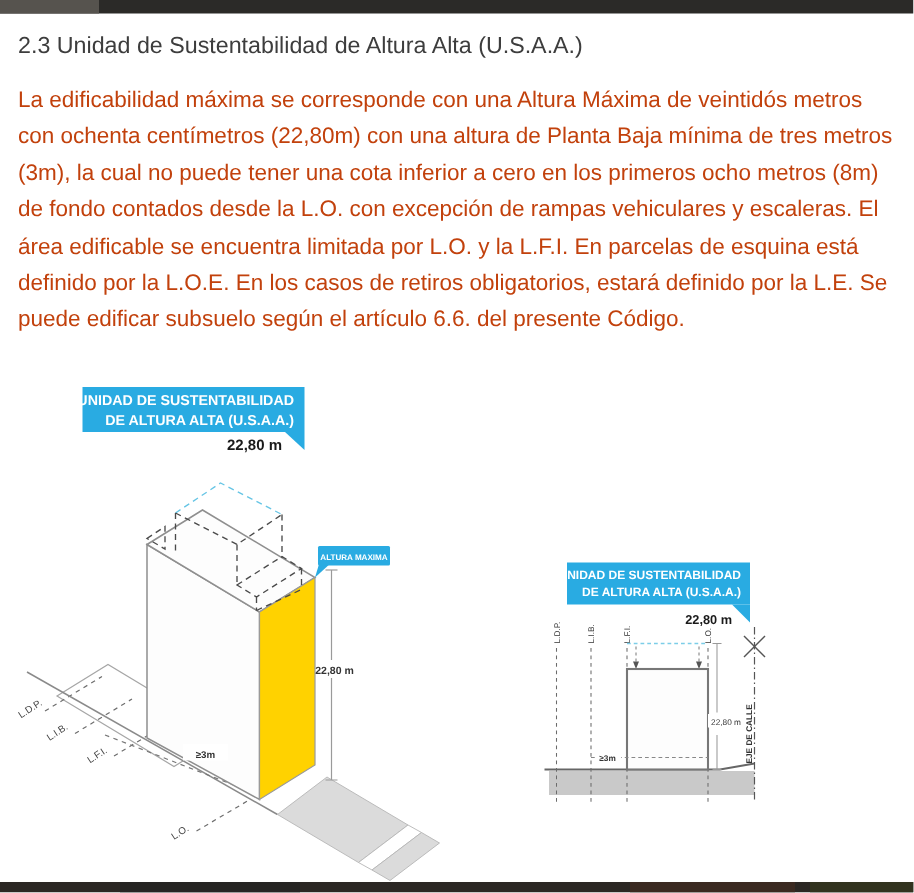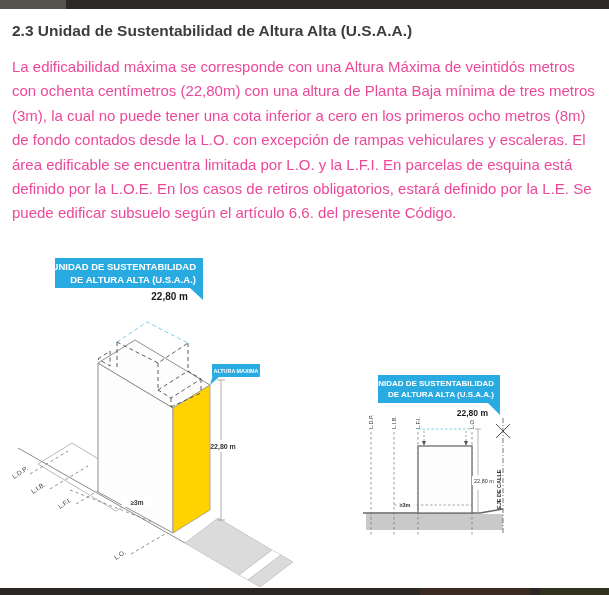--- a/index.html
+++ b/index.html
@@ -3,22 +3,22 @@
 <meta charset="utf-8">
 <style>
   html,body{margin:0;padding:0;background:#ffffff;}
   body{width:609px;height:595px;position:relative;font-family:"Liberation Sans",sans-serif;color:#3e3e3e;overflow:hidden;}
   .topbar{position:absolute;left:0;top:0;width:609px;height:9px;background:#2b2a28;}
   .topbar .seg{position:absolute;left:0;top:0;width:66px;height:9px;background:#56534e;}
   .bottombar{position:absolute;left:0;top:588px;width:609px;height:7px;background:#2b2724;}
   .bottombar .s1{position:absolute;left:80px;top:0;width:120px;height:7px;background:#262523;}
   .bottombar .s2{position:absolute;left:420px;top:0;width:110px;height:7px;background:#3b2a22;}
   .bottombar .s3{position:absolute;left:540px;top:0;width:69px;height:7px;background:#32331f;}
-  .heading{position:absolute;left:12px;top:22px;width:588px;font-size:15.5px;font-weight:700;color:#3d3d3d;}
-  .para{position:absolute;left:12px;top:55px;width:590px;font-size:15px;line-height:24.4px;color:#ec4899;}
+  .heading{position:absolute;left:12px;top:22px;width:588px;font-size:15.5px;font-weight:400;color:#3d3d3d;}
+  .para{position:absolute;left:12px;top:55px;width:590px;font-size:15px;line-height:24.4px;color:#c2410c;}
   svg{position:absolute;overflow:visible;}
   .svg-left{left:10px;top:252px;}
   .svg-right{left:360px;top:372px;}
   svg text{font-family:"Liberation Sans",sans-serif;}
 </style>
 </head>
 <body>
 
 <div class="topbar">
     <div class="seg"></div>

